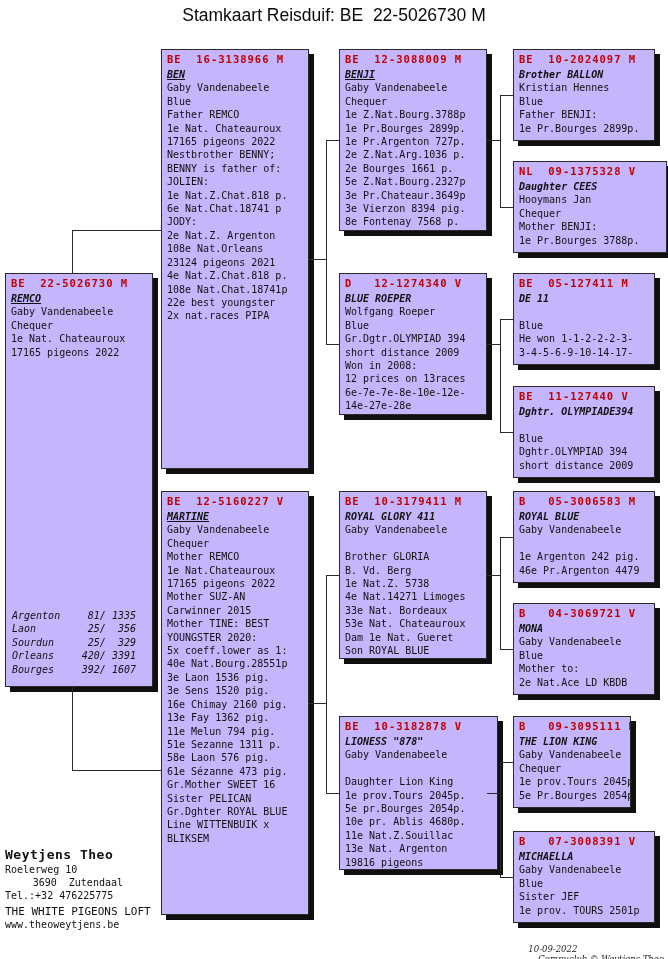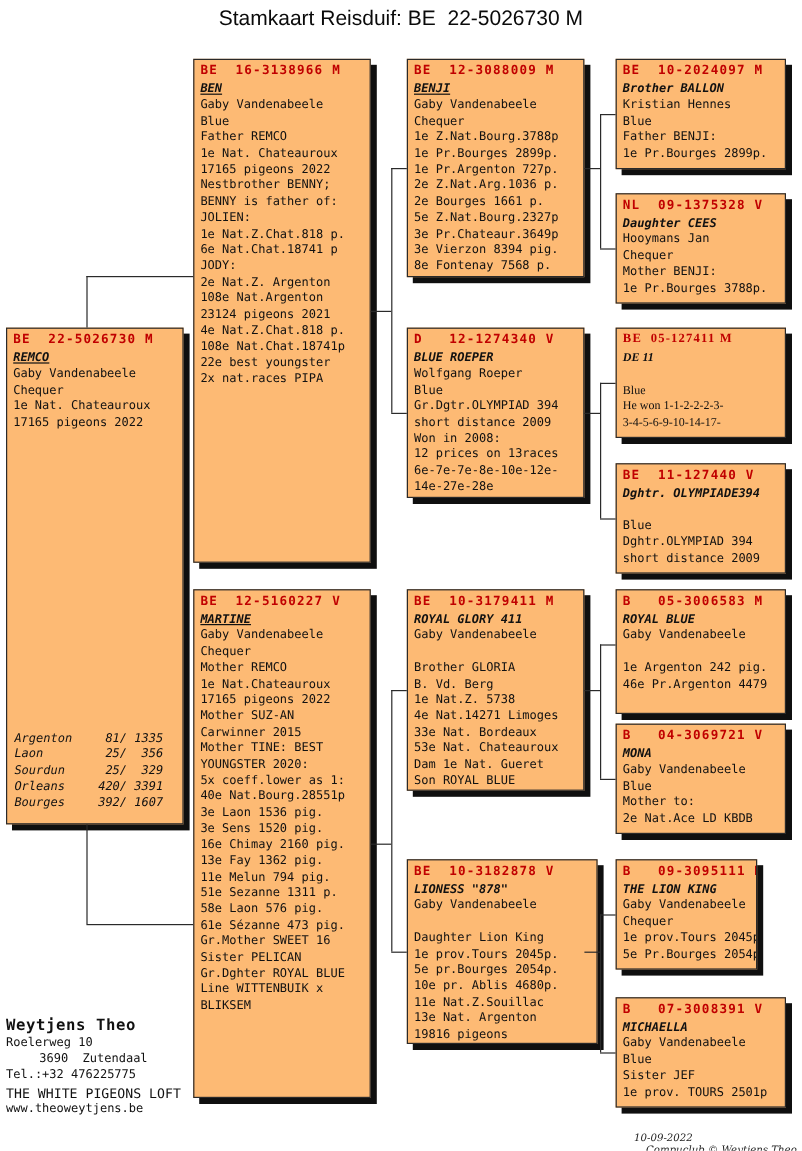--- a/index.html
+++ b/index.html
@@ -7,21 +7,21 @@
   body {
     width:668px; height:959px; position:relative; overflow:hidden;
     font-family:"DejaVu Sans Mono", monospace; color:#111;
   }
   .title {
     position:absolute; top:5px; left:0; width:100%; text-align:center;
     font-family:"Liberation Sans", sans-serif; font-size:17.5px; color:#0a0a0a;
     white-space:pre;
   }
   .pbox {
-    position:absolute; background:#fdba74; border:1px solid #2a2a2a;
+    position:absolute; background:#c4b5fd; border:1px solid #2a2a2a;
     box-shadow:5px 5px 0 #0f0f0f; padding:2px 4px 2px 5px; overflow:hidden;
   }
   .ring {
     color:#c00000; font-weight:bold; font-size:10.5px; line-height:14px;
     letter-spacing:1px; white-space:pre; margin-bottom:2px;
   }
   .pname { font-style:italic; font-weight:bold; font-size:10px; line-height:13.4px; white-space:pre; }
   .pname.u { text-decoration:underline; }
   .bline { font-size:10px; line-height:13.4px; white-space:pre; }
   .results { position:absolute; left:6px; right:16px; bottom:10px; }
@@ -32,24 +32,24 @@
 
   
   #remco      { left:5px;   top:273px; width:148px; height:414px; }
   #ben        { left:161px; top:49px;  width:148px; height:420px; }
   #martine    { left:161px; top:491px; width:148px; height:424px; }
   #benji      { left:339px; top:49px;  width:148px; height:182px; }
   #blue_roeper{ left:339px; top:273px; width:148px; height:142px; }
   #royal_glory{ left:339px; top:491px; width:148px; height:168px; }
   #lioness    { left:339px; top:716px; width:159px; height:154px; }
   #ballon     { left:513px; top:49px;  width:142px; height:92px; }
-  #cees       { left:513px; top:161px; width:142px; height:92px; }
-  #de11       { left:513px; top:273px; width:142px; height:92px;font-family:Liberation Serif, serif; }
+  #cees       { left:513px; top:161px; width:154px; height:92px; }
+  #de11       { left:513px; top:273px; width:142px; height:92px; }
   #olympiade  { left:513px; top:386px; width:142px; height:92px; }
-  #royal_blue { left:513px; top:491px; width:142px; height:104px; }
+  #royal_blue { left:513px; top:491px; width:142px; height:92px; }
   #mona       { left:513px; top:603px; width:142px; height:92px; }
   #lion_king  { left:513px; top:716px; width:118px; height:92px; }
   #michaella  { left:513px; top:831px; width:142px; height:92px; }
 
   .footer { position:absolute; left:5px; top:846px; }
   .owner { font-size:13px; font-weight:bold; letter-spacing:0.5px; line-height:17px; }
   .faddr { font-size:10px; line-height:13.2px; }
   .floft { font-size:11px; line-height:13.2px; margin-top:2px; }
   .credit {
     position:absolute; right:4px; top:934px;
@@ -105,21 +105,21 @@
       <div class="bline">Father REMCO</div>
       <div class="bline">1e Nat. Chateauroux</div>
       <div class="bline">17165 pigeons 2022</div>
       <div class="bline">Nestbrother BENNY;</div>
       <div class="bline">BENNY is father of:</div>
       <div class="bline">JOLIEN:</div>
       <div class="bline">1e Nat.Z.Chat.818 p.</div>
       <div class="bline">6e Nat.Chat.18741 p</div>
       <div class="bline">JODY:</div>
       <div class="bline">2e Nat.Z. Argenton</div>
-      <div class="bline">108e Nat.Argenton</div>
+      <div class="bline">108e Nat.Orleans</div>
       <div class="bline">23124 pigeons 2021</div>
       <div class="bline">4e Nat.Z.Chat.818 p.</div>
       <div class="bline">108e Nat.Chat.18741p</div>
       <div class="bline">22e best youngster</div>
       <div class="bline">2x nat.races PIPA</div>
     </div>
 </div>
 <div class="pbox" id="martine">
   <div class="ring">BE  12-5160227 V</div>
   <div class="pname u">MARTINE</div>

